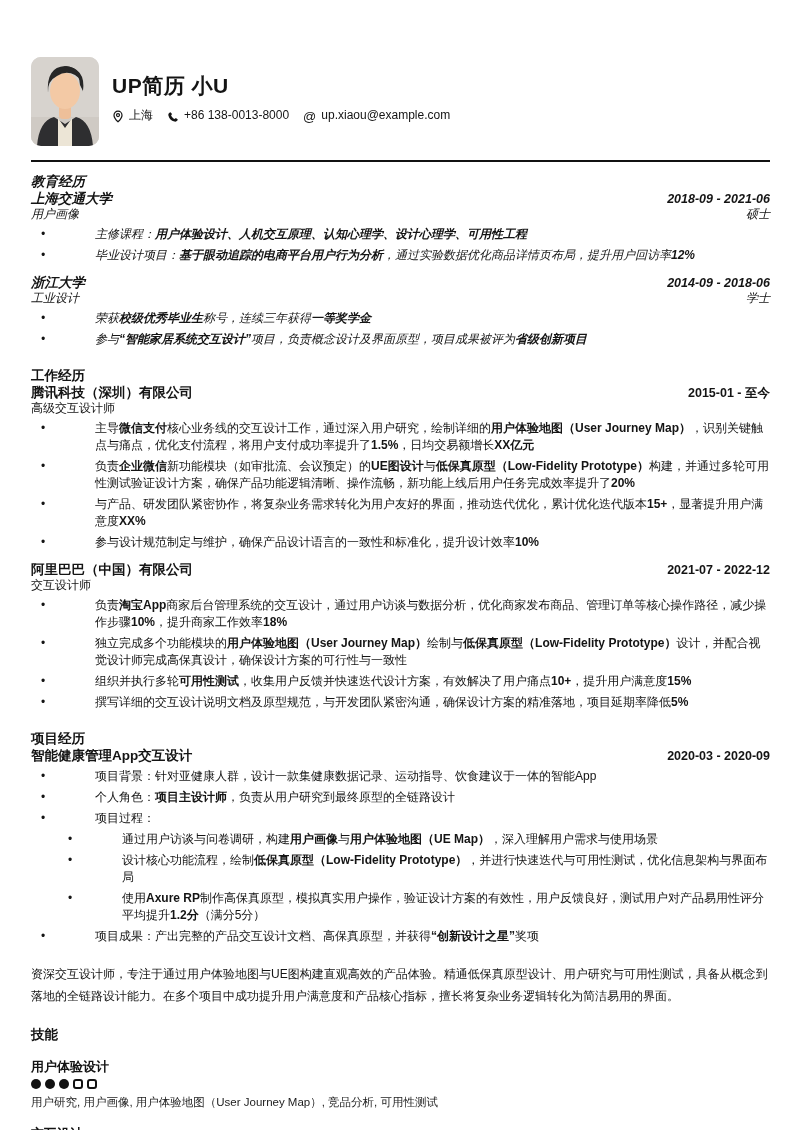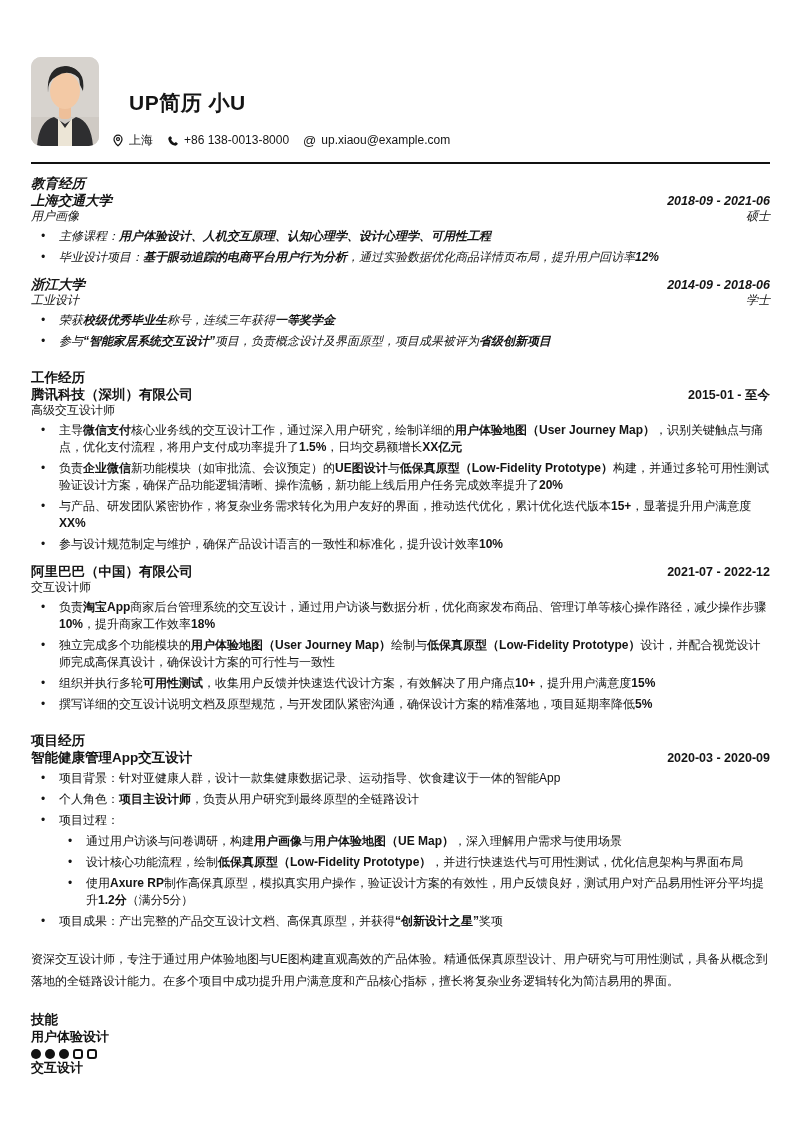--- a/index.html
+++ b/index.html
@@ -7,44 +7,44 @@
     width:800px;height:1130px;box-sizing:border-box;overflow:hidden;
     padding:57px 30px 0 31px;background:#fff;color:#141414;
     font-family:"Liberation Sans","DejaVu Sans",sans-serif;
     -webkit-font-smoothing:antialiased;
   }
   
   .hdr{display:flex;align-items:flex-start;gap:13px;}
   .avatar{width:68px;height:89px;border-radius:10px;overflow:hidden;flex:none;background:#d7d3ce;}
   .avatar svg{display:block;}
   .hdr-right{padding-top:16px;}
-  .name{margin:17px;font-size:21px;line-height:26px;font-weight:700;letter-spacing:.5px;}
+  .name{margin:0;font-size:21px;line-height:26px;font-weight:700;letter-spacing:.5px;}
   .contact{display:flex;align-items:center;gap:14px;margin-top:9px;font-size:12px;line-height:15px;}
-  .c-item{display:inline-flex;align-items:center;gap:5px;}
+  .c-item{display:inline-flex;align-items:flex-end;gap:5px;}
   .c-item svg{display:block;}
   .at-glyph{font-size:13px;line-height:12px;}
   a.link{color:inherit;text-underline-offset:2px;cursor:pointer;}
   .rule{border:none;border-top:2px solid #111;margin:14px 0 0;}
   
   .section{margin-top:19px;}
   .section:first-child{margin-top:11px;font-style:italic;}
   .sec-title{font-size:13.5px;font-weight:700;line-height:17px;}
   .entry{margin-top:1px;}
   .entry + .entry{margin-top:11px;}
   .entry-head{display:flex;justify-content:space-between;align-items:baseline;font-size:13.5px;font-weight:700;line-height:16px;}
   .eh-right{font-size:12.5px;white-space:nowrap;}
   .entry-sub{display:flex;justify-content:space-between;font-size:12px;line-height:15px;font-weight:400;}
   .bullet{display:flex;margin-top:4px;font-size:12px;line-height:17px;}
   .bullet .marker{flex:none;width:28px;padding-left:10px;box-sizing:border-box;}
   .bullet.sub{margin-left:27px;}
-  .btext{flex:1;}
+  .btext{flex:1;margin-left:36px;}
   b{font-weight:700;}
   .paragraph{margin-top:5px;font-size:12px;line-height:21.5px;}
   
-  .skill{margin-top:1px;}
+  .skill{margin-top:16px;}
   .skill-name{font-size:13px;font-weight:700;line-height:16px;}
   .dots{display:flex;align-items:center;gap:4px;margin-top:4px;height:10px;}
   .dot{display:inline-block;}
   .dot.filled{width:10px;height:10px;background:#111;border-radius:50%;}
   .dot.empty{width:6px;height:6px;border:2px solid #111;border-radius:3px;}
   .skill-keywords{margin-top:6px;font-size:11.5px;line-height:15px;color:#1c1c1c;}
 </style>
 </head>
 <body>
 
@@ -228,19 +228,20 @@
         <div class="sec-title">技能</div>
         <div class="skill">
           <div class="skill-name">用户体验设计</div>
           <div class="dots">
             <span class="dot filled"></span>
             <span class="dot filled"></span>
             <span class="dot filled"></span>
             <span class="dot empty"></span>
             <span class="dot empty"></span>
           </div>
+          <div class="skill-keywords">用户研究, 用户画像, 用户体验地图（User Journey Map）, 竞品分析, 可用性测试</div>
         </div>
         <div class="skill">
           <div class="skill-name">交互设计</div>
         </div>
       </section>
     </main>
 </div>
 
 </body></html>

